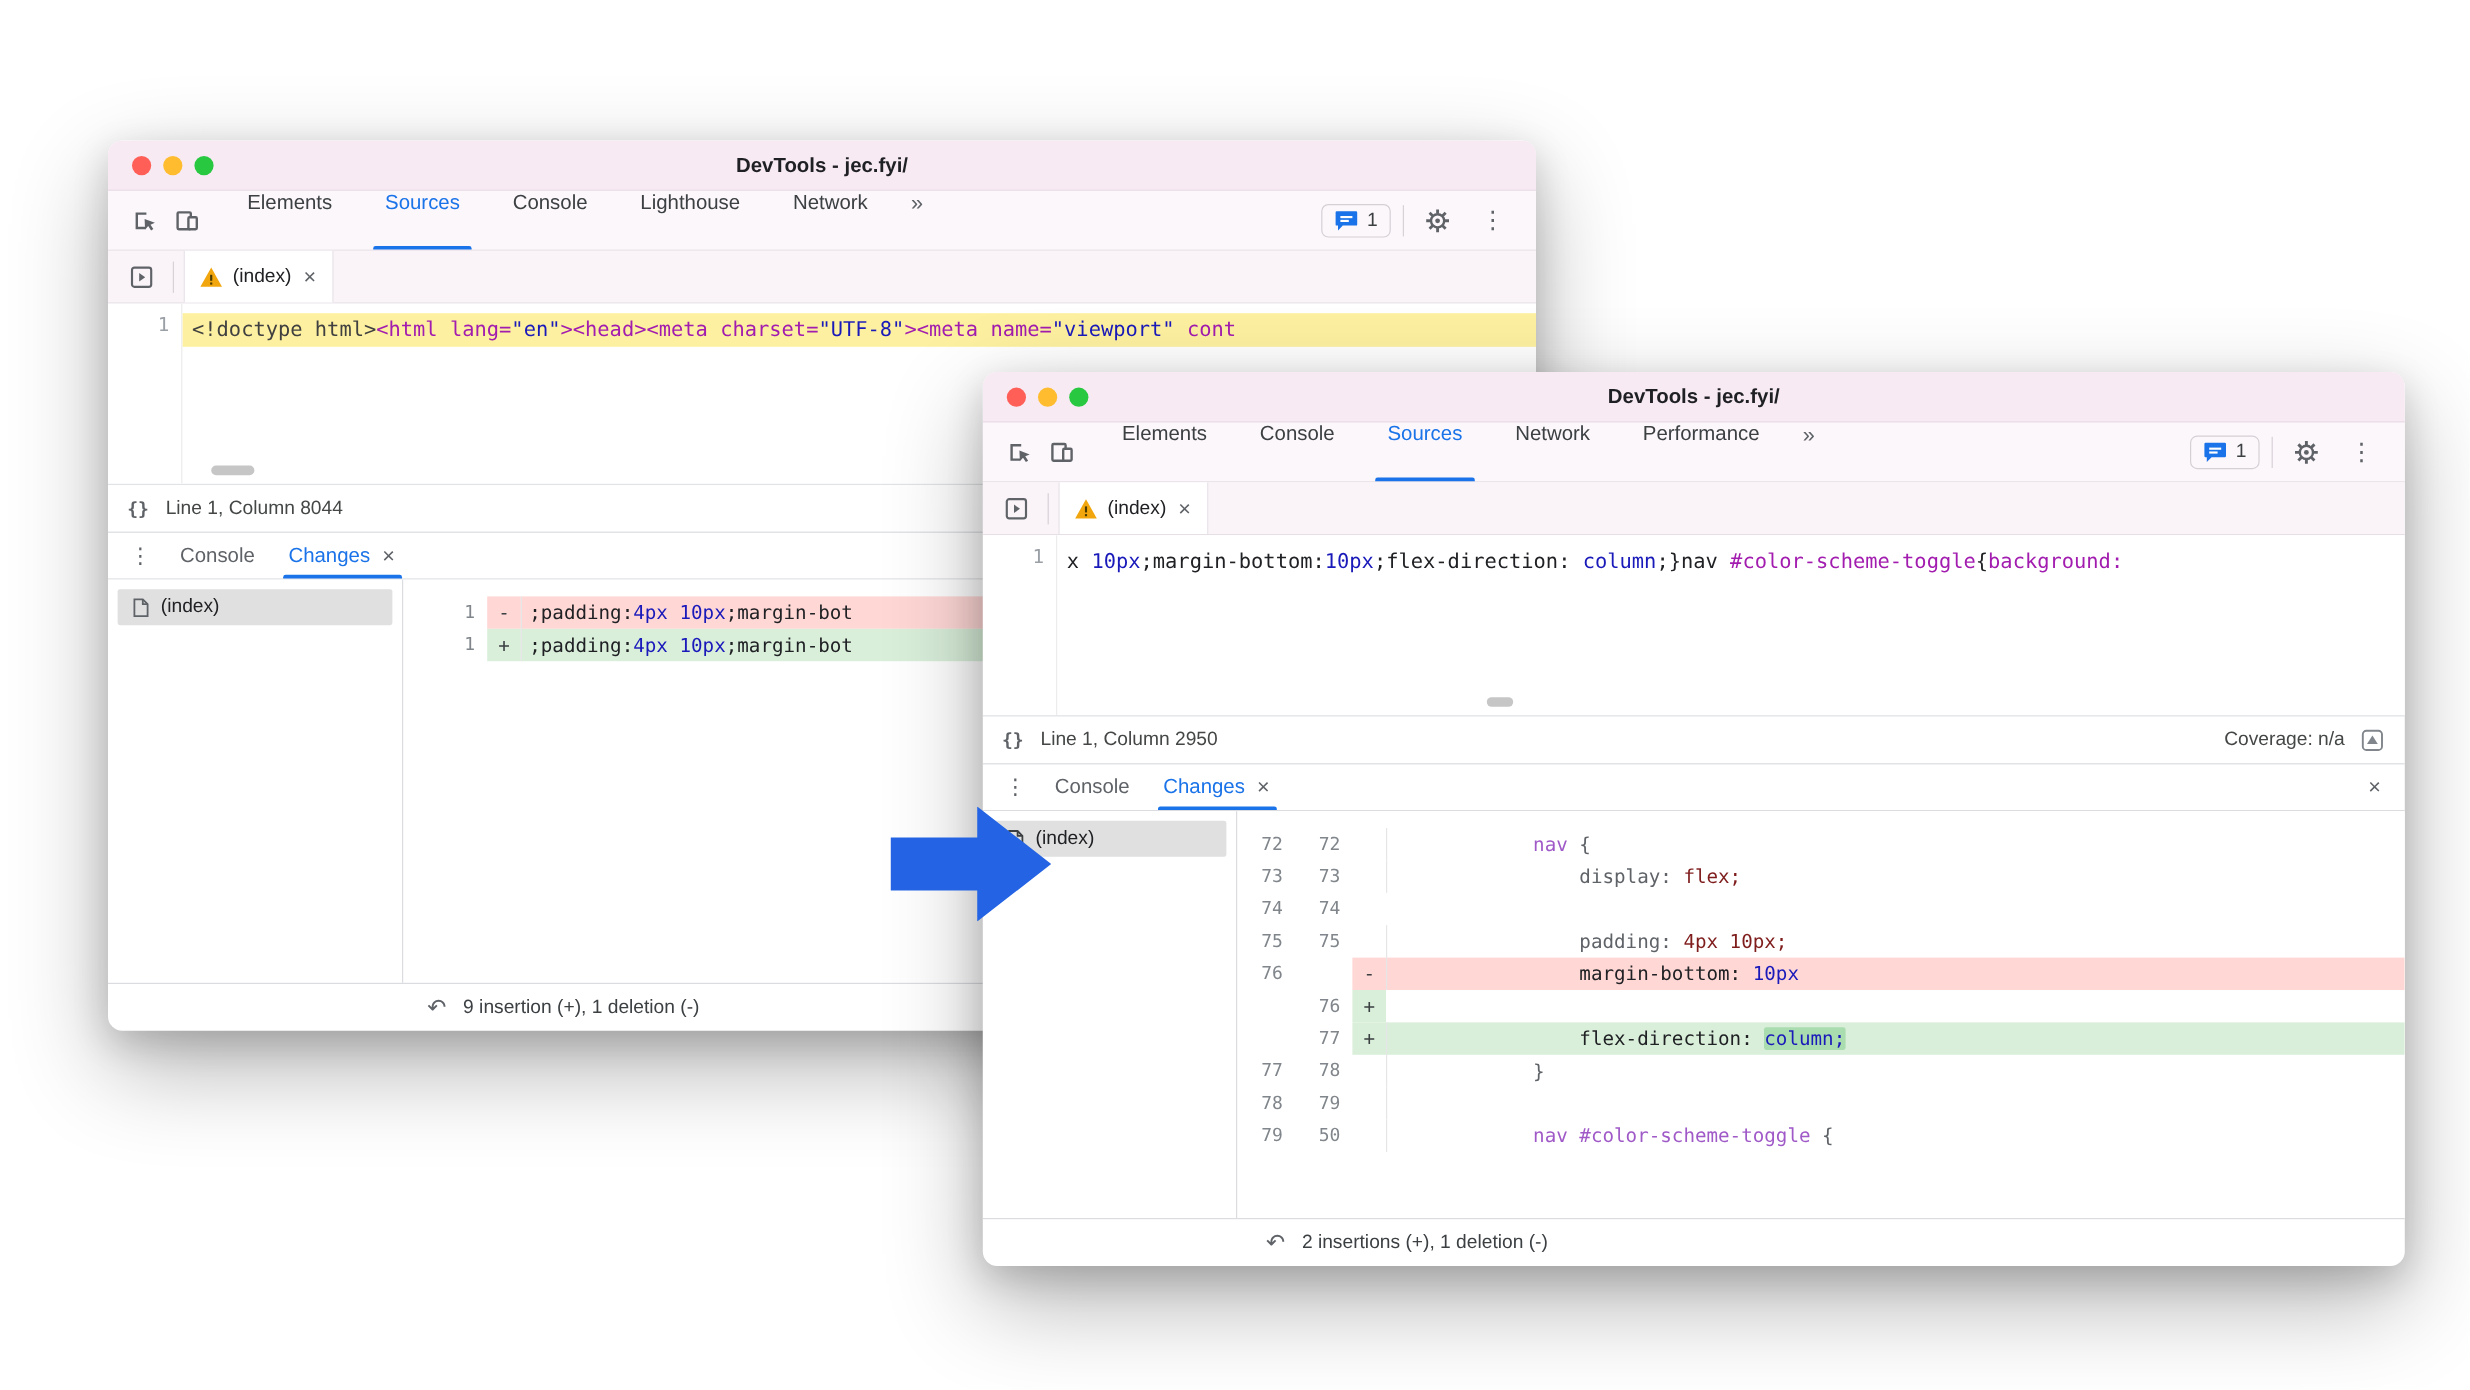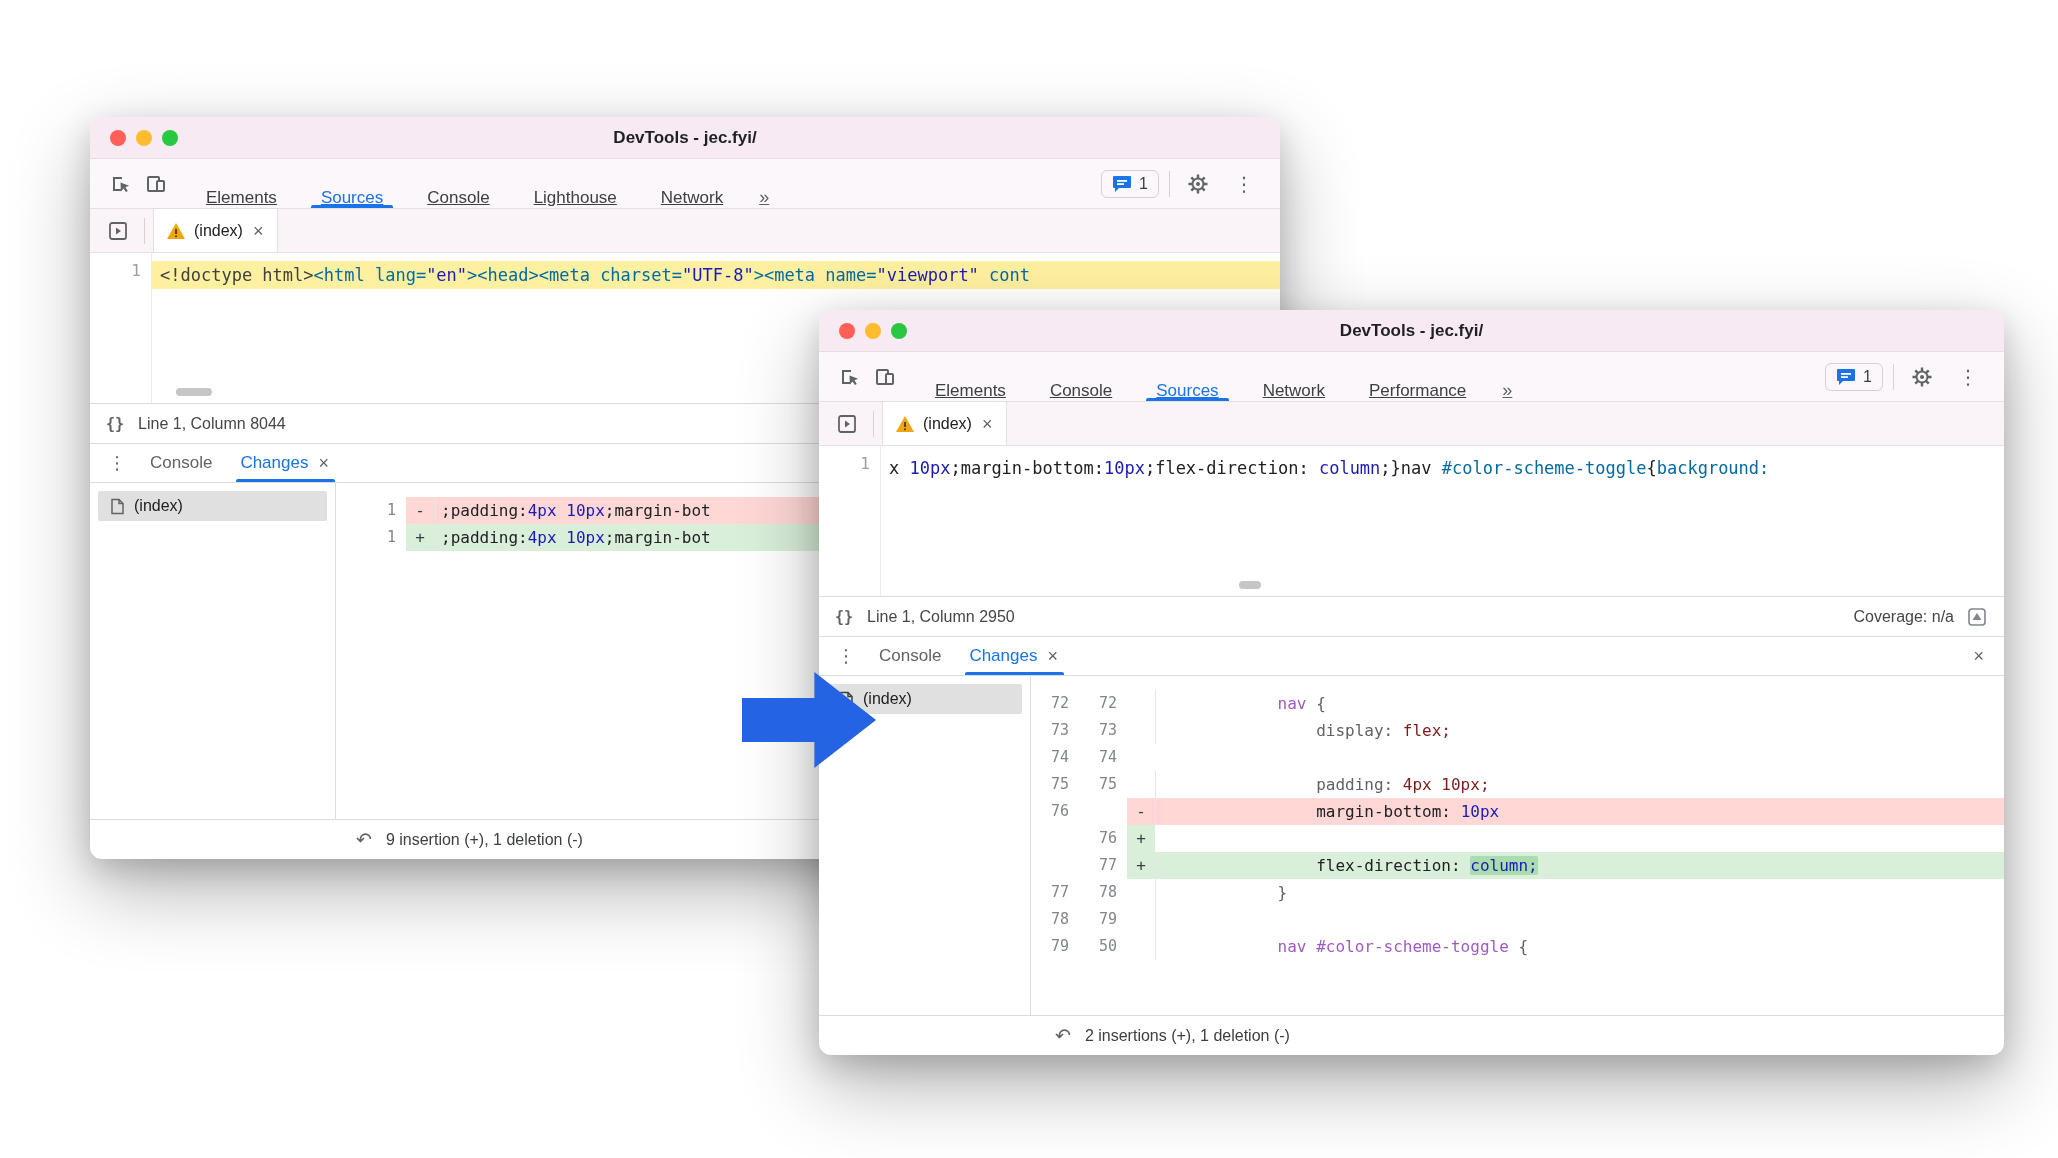--- a/index.html
+++ b/index.html
@@ -46,22 +46,22 @@
     background:#fcf7fb;
     border-bottom:1px solid #e6e0e6;
     display:flex; align-items:center; padding:0 12px;
   }
   .icon-btn {
     width:36px; height:36px; display:flex; align-items:center; justify-content:center;
     border-radius:6px; flex:0 0 auto; cursor:default;
   }
   .tabs { display:flex; height:100%; margin-left:10px; }
   .tab {
-    padding:0 22px; height:100%; display:flex; align-items:flex-end;
-    font-size:17px; color:#3c4043; position:relative; white-space:nowrap;text-decoration:underline;
+    padding:0 22px; height:100%; display:flex; align-items:flex-start;
+    font-size:17px; color:#3c4043; position:relative; white-space:nowrap;
   }
   .tab.selected { color:#1a73e8; }
   .tab.selected::after {
     content:""; position:absolute; left:12px; right:12px; bottom:0; height:3px;
     background:#1a73e8; border-radius:2px 2px 0 0;
   }
   .tab.more { padding:0 14px; color:#5f6368; font-size:18px; }
   .toolbar-right { margin-left:auto; display:flex; align-items:center; gap:10px; padding-right:6px; }
   .issues-badge {
     display:flex; align-items:center; gap:7px;
@@ -159,21 +159,21 @@
     flex:0 0 40px; border-top:1px solid #dadce0;
     display:flex; align-items:center; gap:14px;
     font-size:16px; color:#3c4043;
   }
   #back-window  .bottombar { padding-left:266px; }
   #front-window .bottombar { padding-left:236px; }
   .undo-glyph { font-size:19px; color:#5f6368; }
 
   
   .tk-doctype { color:#404040; }
-  .tk-tag  { color:#0369a1;margin-top:44px; }
+  .tk-tag  { color:#a21caf;margin-top:44px; }
   .tk-str  { color:#1a1aba; }
   .tk-num  { color:#1a1aba;text-align:right; }
   .tk-def  { color:#202124; }
   .tk-dark { color:#202124; }
   .tk-gray { color:#5f6368; }
   .tk-val  { color:#7f1d1d; }
   .tk-sel  { color:#a05ac8; }
 
   
   #arrow {

